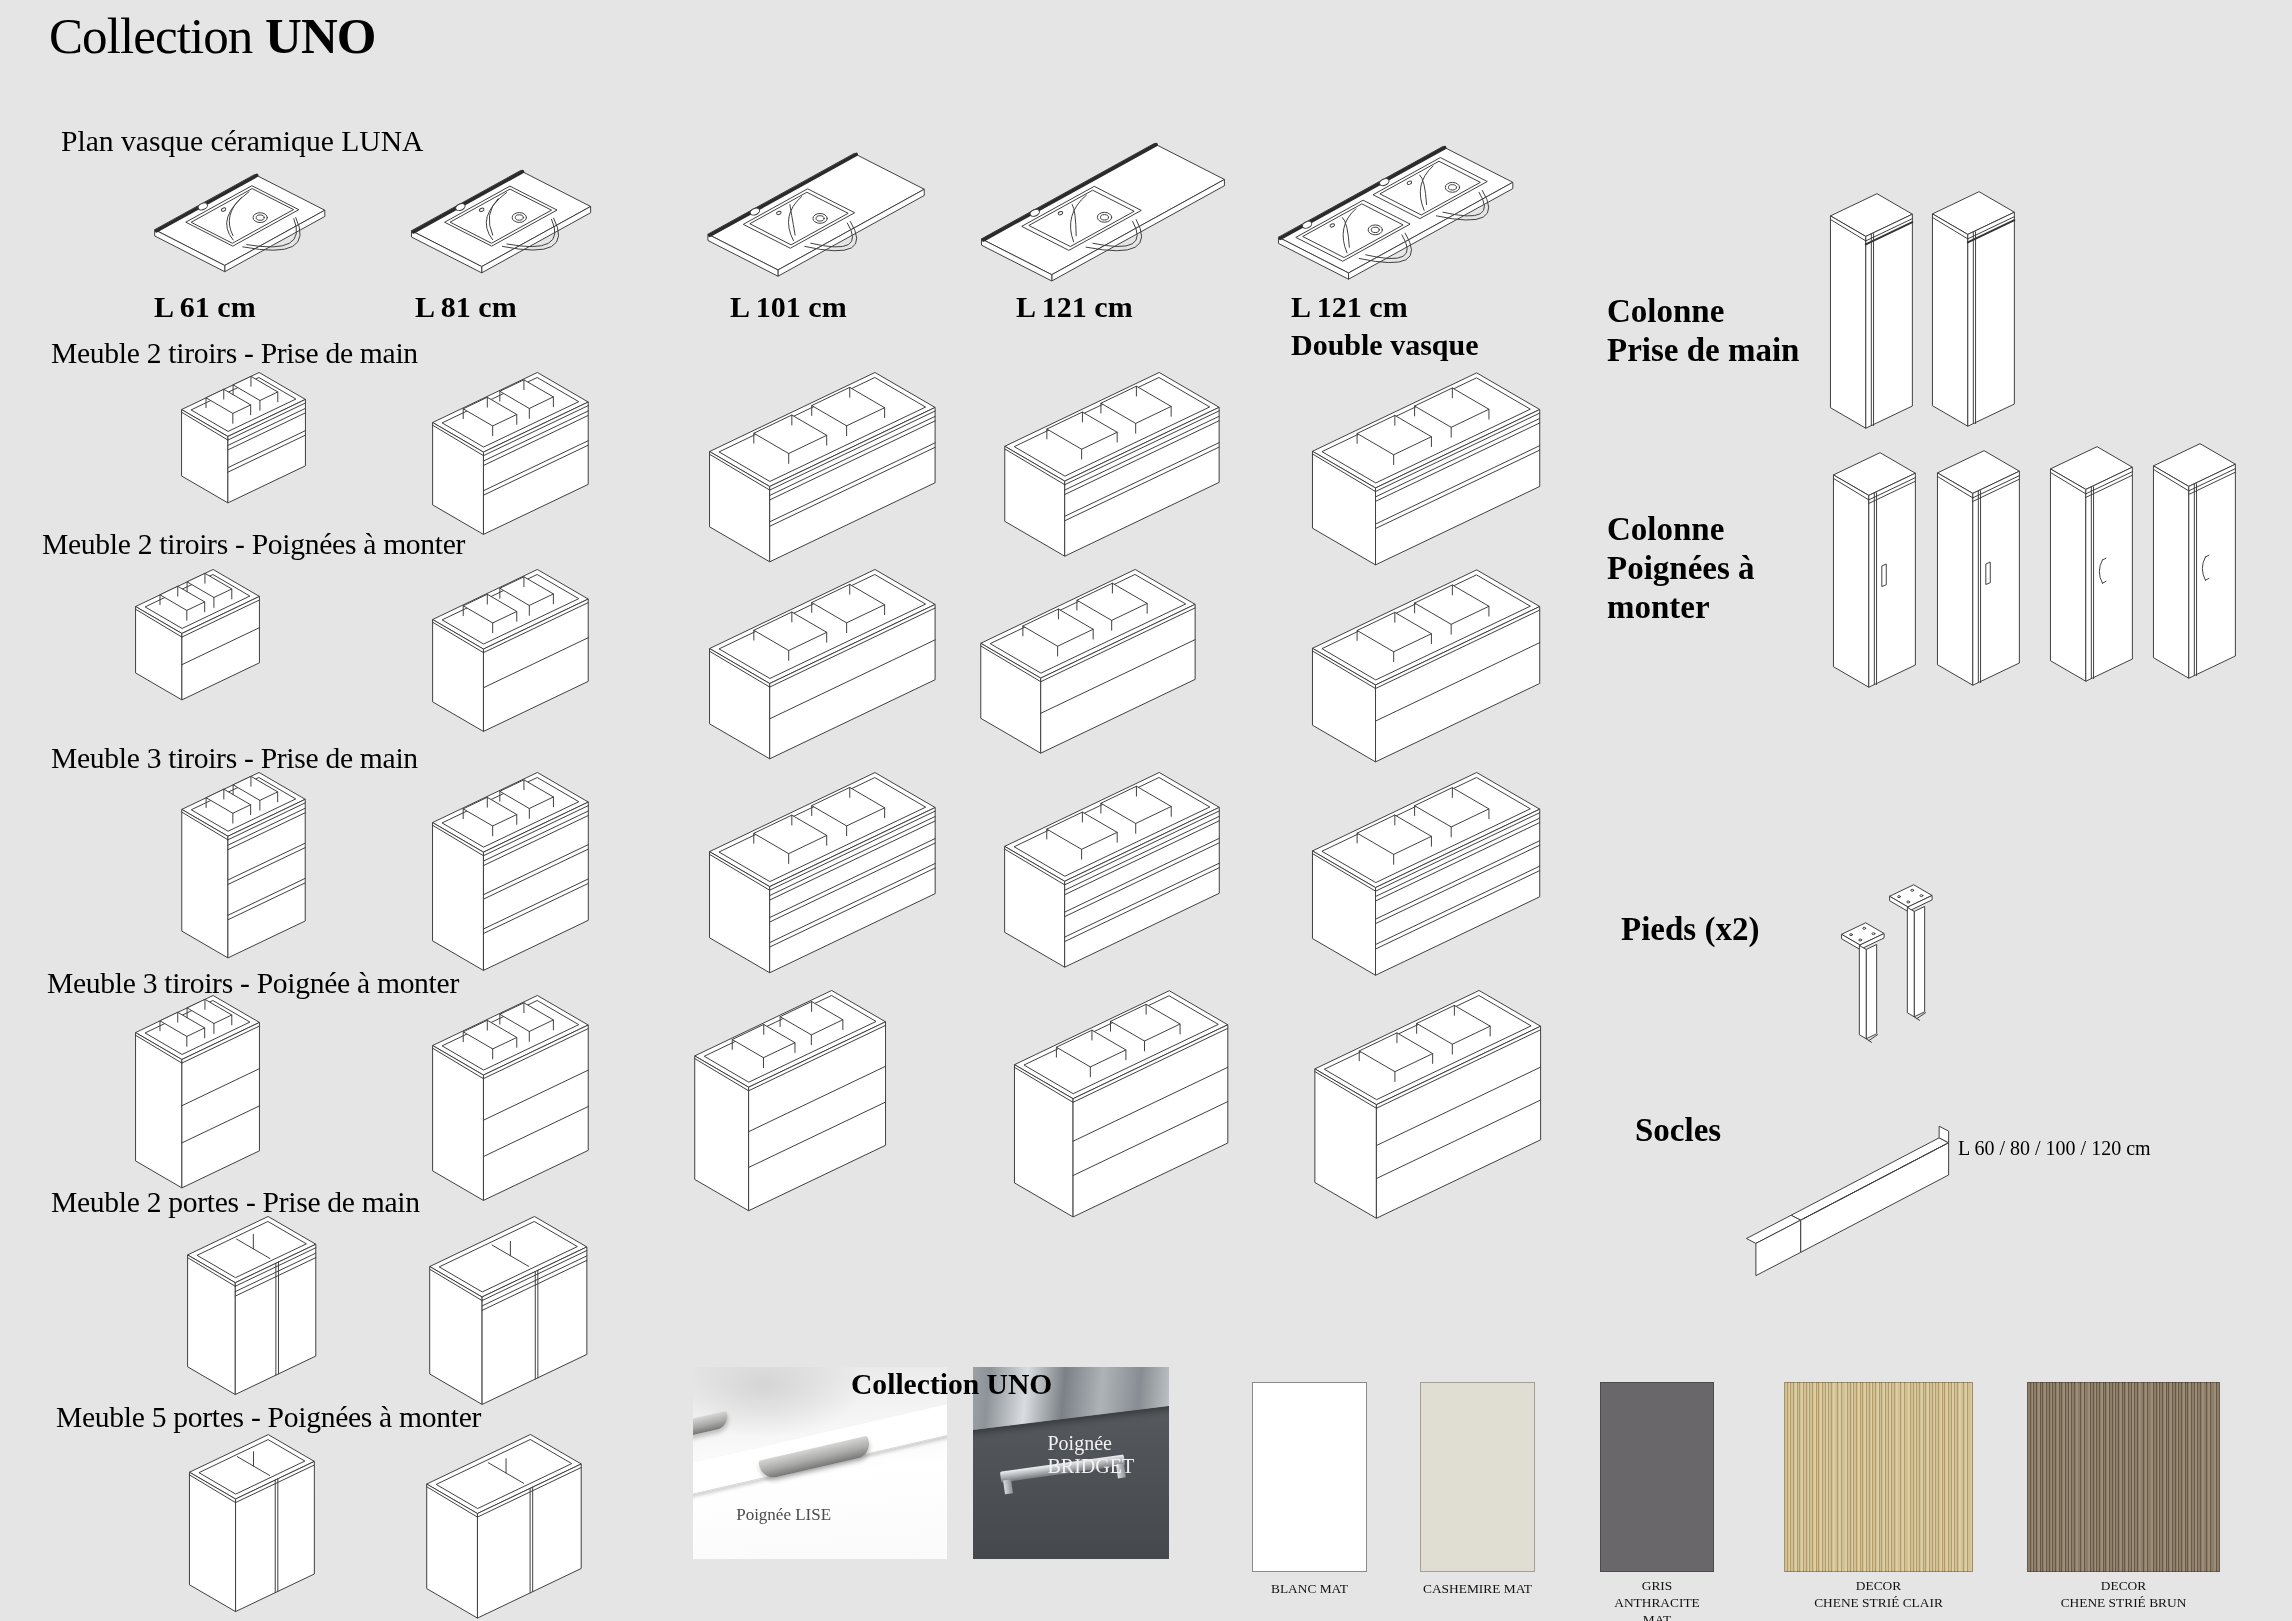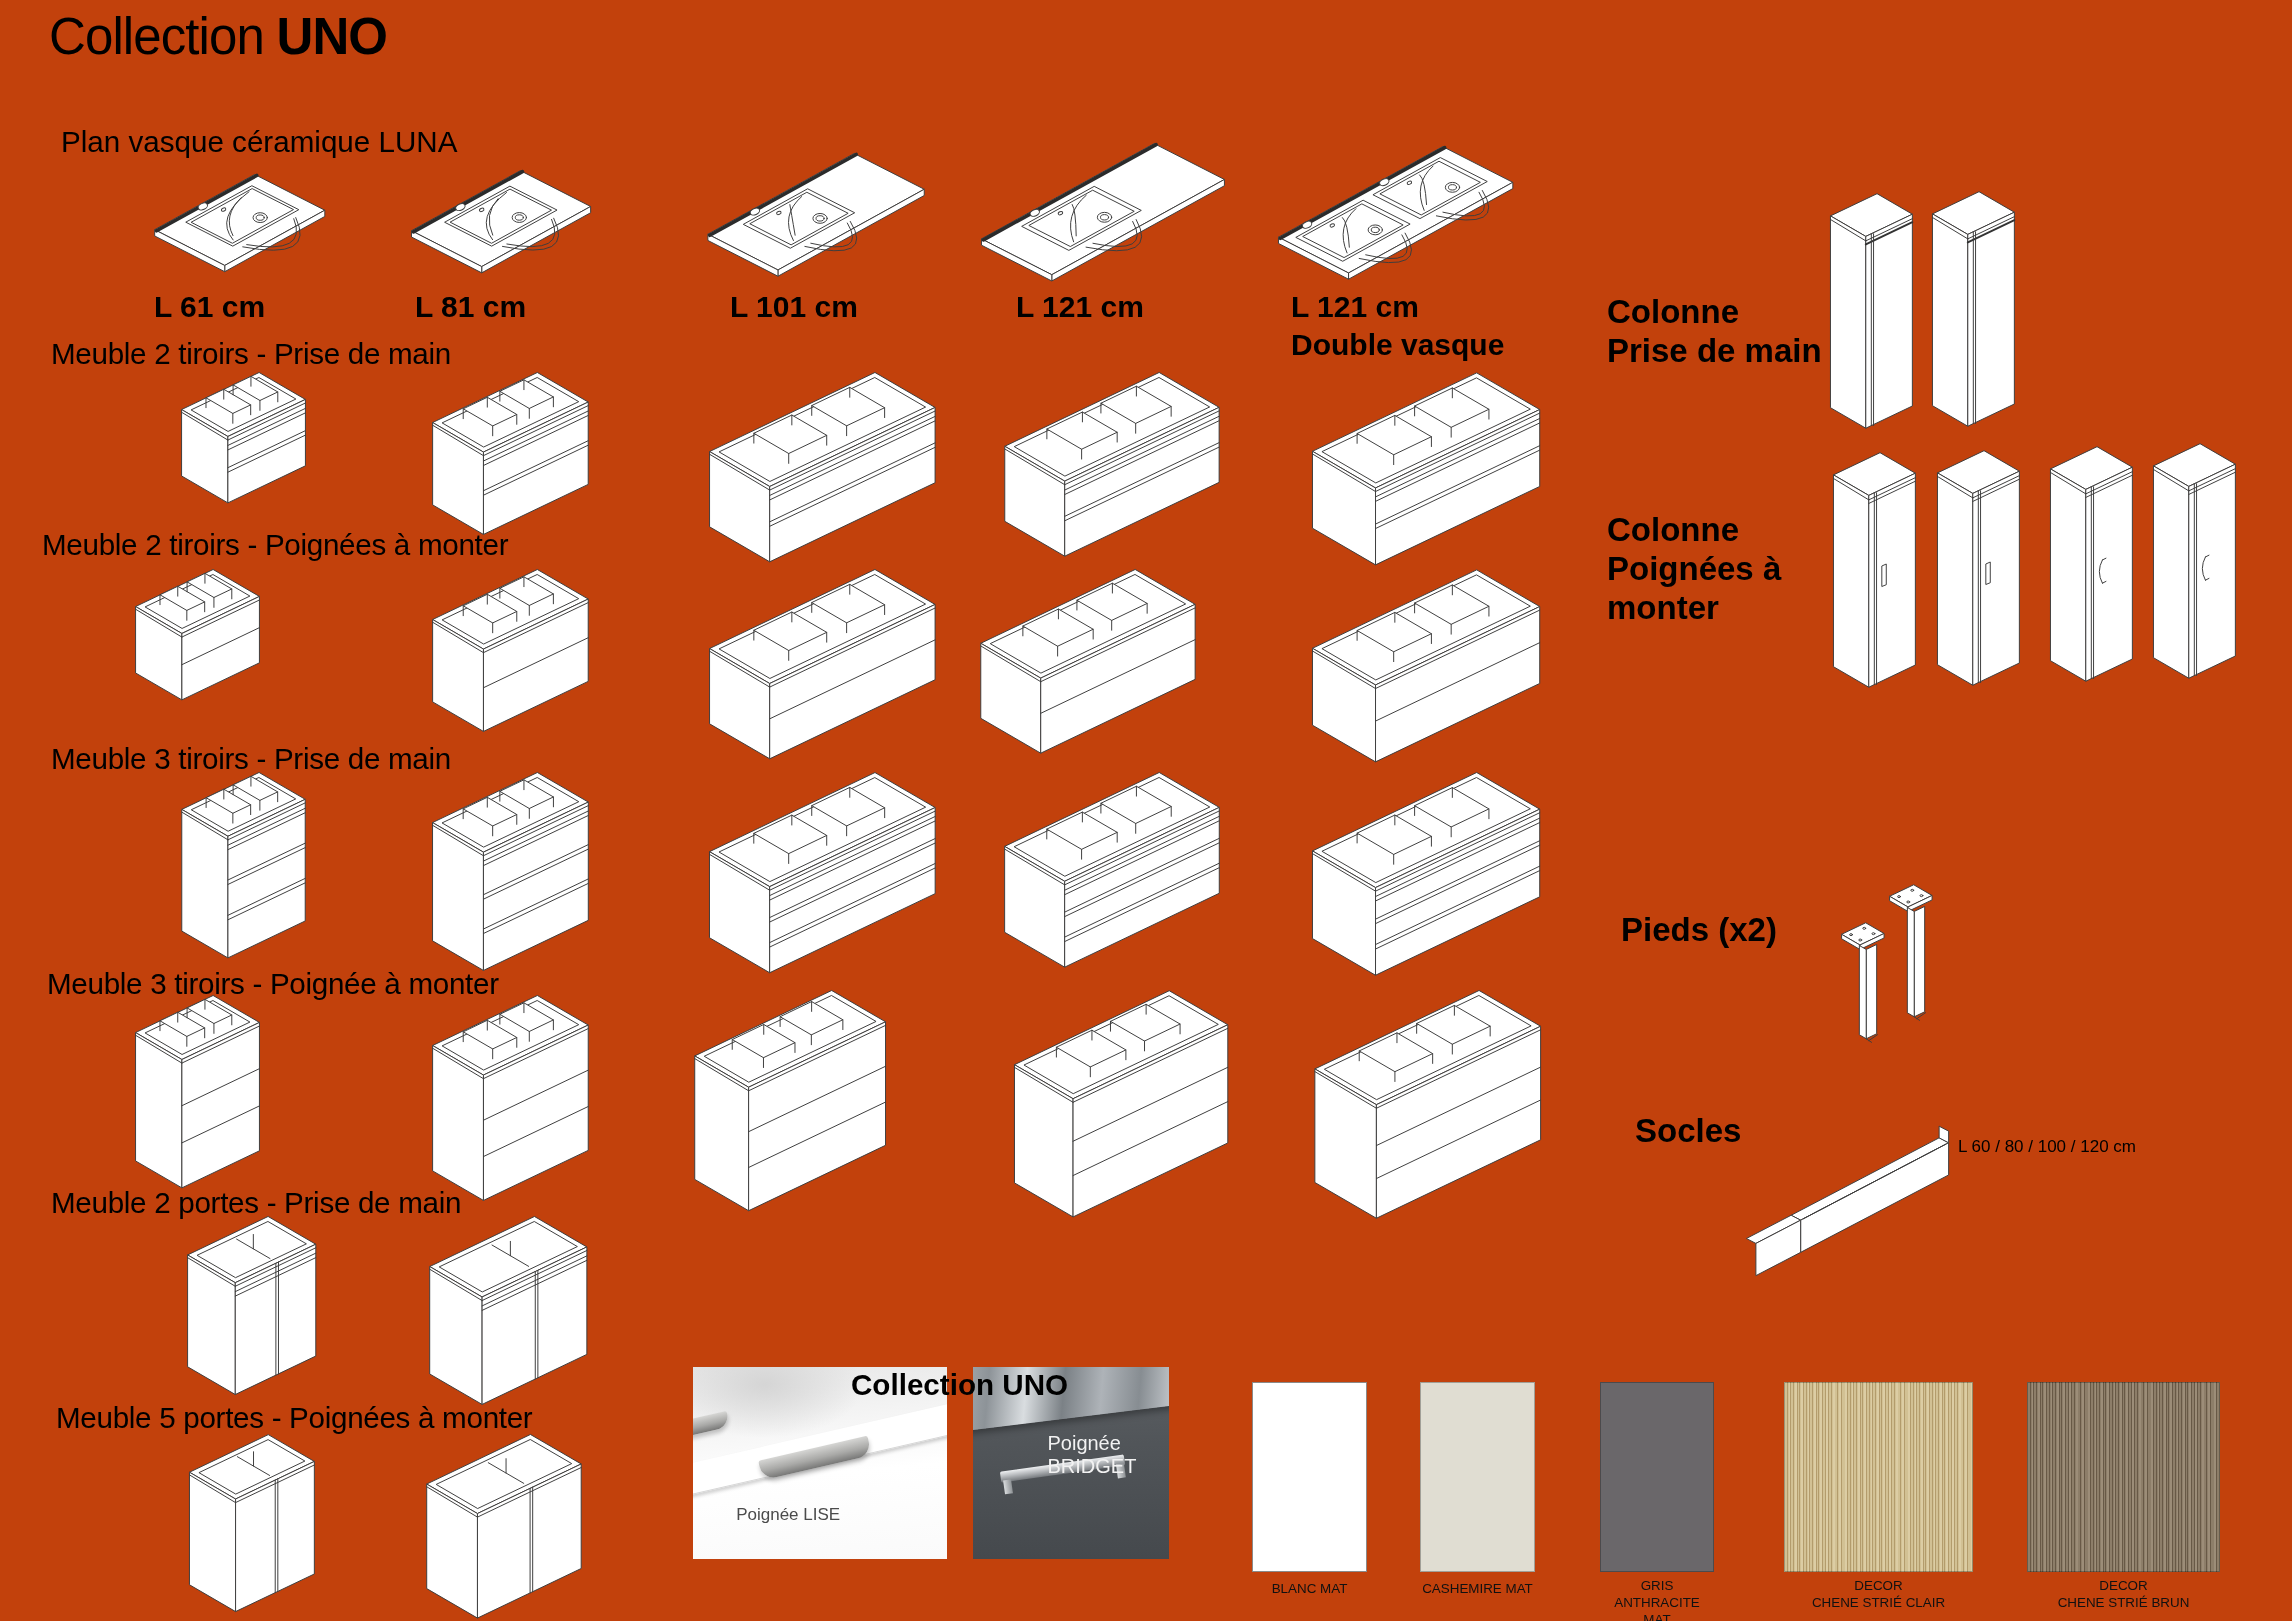--- a/index.html
+++ b/index.html
@@ -1,27 +1,27 @@
 <!DOCTYPE html>
 <html style="--lc: #3d3d3d;font-size:14.3px"><head>
 <meta charset="utf-8">
 <style>
   html,body{margin:0;padding:0;background:#ffffff;}
-  #page{position:relative;width:2293px;height:1621px;background:#c2410c;overflow:hidden;
-        font-family:Liberation Sans, sans-serif;color:#000;}
+  #page{position:relative;width:2293px;height:1621px;background:#e5e5e5;overflow:hidden;
+        font-family:Liberation Serif, serif;color:#000;}
   .abs{position:absolute;}
   .page-title{left:49px;top:7.2px;font-size:51px;letter-spacing:-0.9px;}
   .page-title .b{font-weight:bold;margin-left:12.5px;letter-spacing:-0.9px;}
   .subtitle{left:51px;top:125px;font-size:29.6px;margin-left:10px;}
   .row-label{font-size:29.6px;letter-spacing:-0.3px;white-space:nowrap;}
   .size-label{font-size:30px;font-weight:bold;width:179px;line-height:38px;}
   .size-label.left{text-align:left;width:251px;}
   .acc-label{font-size:33px;font-weight:bold;line-height:39px;white-space:nowrap;}
   .acc-label span{display:block;}
-  .socle-sizes{font-size:17px;}
+  .socle-sizes{font-size:20px;}
   .drawing svg{overflow:visible;display:block;}
   .drawing polygon,.drawing rect{fill:#fff;stroke:var(--lc,#3d3d3d);stroke-width:1.1;stroke-linejoin:round;}
   .drawing line,.drawing path,.drawing ellipse{fill:none;stroke:var(--lc,#3d3d3d);stroke-width:1.1;stroke-linejoin:round;stroke-linecap:round;}
   .drawing ellipse{fill:#fff;}
   .drawing .nf{fill:none;}
   .drawing .dk{stroke:#2b2b2b;stroke-width:4;}
   .drawing .dk2{stroke:#333;stroke-width:2.2;}
   
   .photo{overflow:hidden;}
   .photo-lise{background:linear-gradient(175deg,#e7e7e7 0%,#f3f3f3 26%,#ffffff 55%,#fafafa 100%);}

